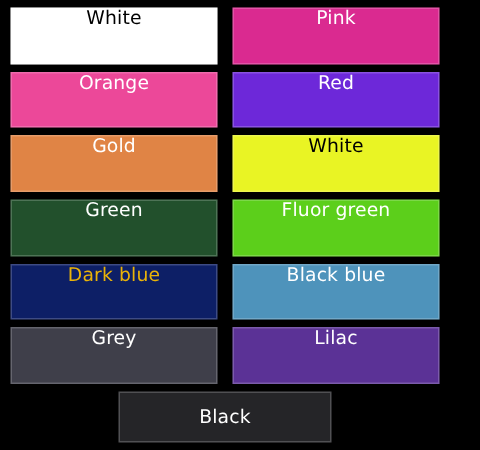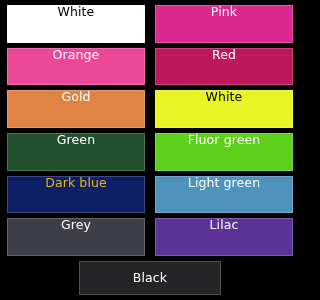--- a/index.html
+++ b/index.html
@@ -94,21 +94,21 @@
     </div>
 
     <div class="swatch light-text" style="background-color: rgb(218, 42, 144);">
       <span class="swatch-label" style="color: #ffffff;">Pink</span>
     </div>
 
     <div class="swatch light-text" style="background-color: #ec4899;">
       <span class="swatch-label" style="color: rgb(255, 255, 255);">Orange</span>
     </div>
 
-    <div class="swatch light-text" style="background-color: #be185d;">
+    <div class="swatch light-text" style="background-color: #6d28d9;">
       <span class="swatch-label" style="color: rgb(255, 255, 255);">Red</span>
     </div>
 
     <div class="swatch light-text" style="background-color: rgb(224, 132, 69);">
       <span class="swatch-label" style="color: rgb(255, 255, 255);">Gold</span>
     </div>
 
     <div class="swatch dark-text" style="background-color: rgb(233, 244, 36);">
       <span class="swatch-label" style="color: rgb(0, 0, 0);">White</span>
     </div>
@@ -119,21 +119,21 @@
 
     <div class="swatch light-text" style="background-color: rgb(92, 207, 27);">
       <span class="swatch-label" style="color: rgb(255, 255, 255);">Fluor green</span>
     </div>
 
     <div class="swatch light-text" style="background-color: rgb(13, 31, 102);">
       <span class="swatch-label" style="color: #eab308;">Dark blue</span>
     </div>
 
     <div class="swatch light-text" style="background-color: rgb(78, 147, 187);">
-      <span class="swatch-label" style="color: rgb(255, 255, 255);">Light green</span>
+      <span class="swatch-label" style="color: rgb(255, 255, 255);">Black blue</span>
     </div>
 
     <div class="swatch light-text" style="background-color: rgb(63, 63, 74);">
       <span class="swatch-label" style="color: rgb(255, 255, 255);">Grey</span>
     </div>
 
     <div class="swatch light-text" style="background-color: rgb(91, 50, 150);">
       <span class="swatch-label" style="color: rgb(255, 255, 255);">Lilac</span>
     </div>
 

